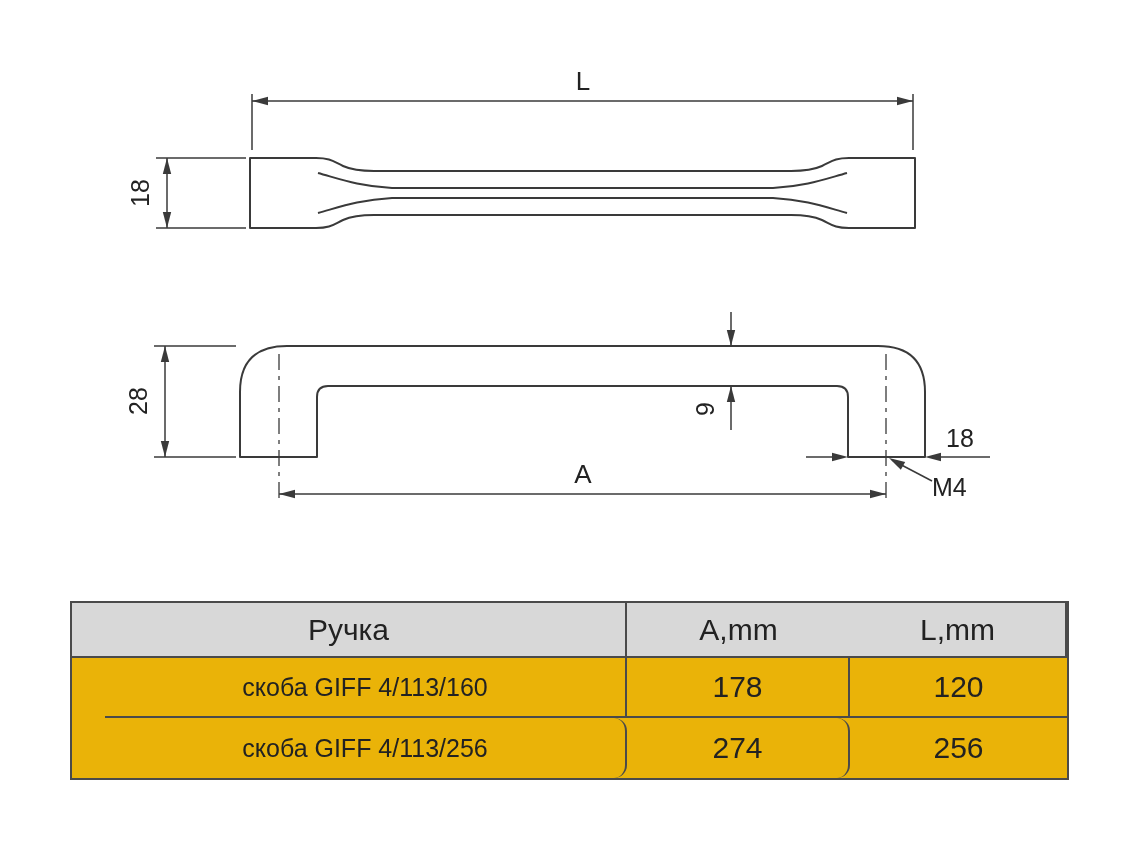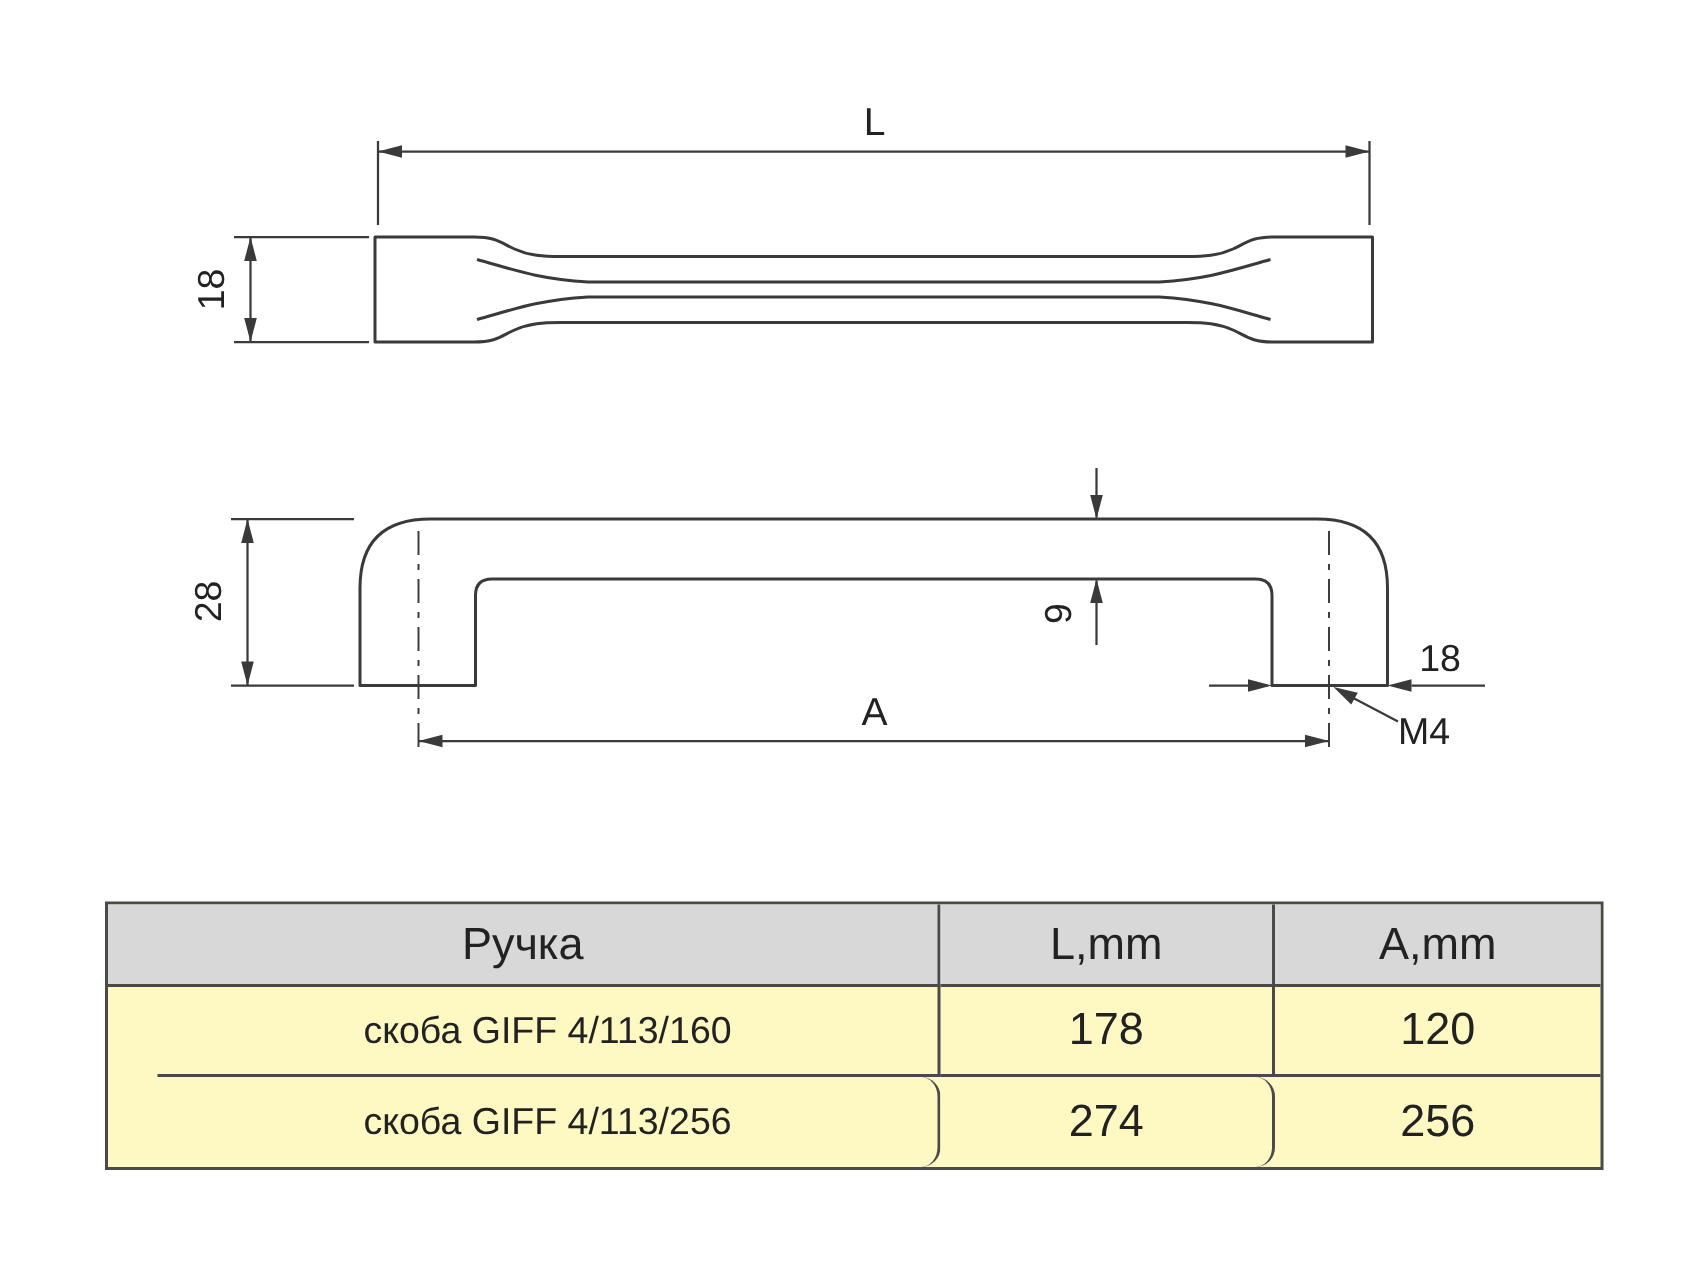--- a/index.html
+++ b/index.html
@@ -60,21 +60,21 @@
   .spec-table {
     position: absolute;
     left: 70px;
     top: 601px;
     width: 995px;
     display: grid;
     grid-template-columns: 555px 223px 217px;
     grid-template-rows: 55px 60px 60px;
     border: 2px solid #4a4a4a;
     box-sizing: content-box;
-    background: #fef9c3;
+    background: #eab308;
   }
   .cell {
     display: flex;
     align-items: center;
     justify-content: center;
     border-right: 2px solid #4a4a4a;
     border-bottom: 2px solid #4a4a4a;
     color: #222222;
     box-sizing: border-box;
   }
@@ -162,22 +162,22 @@
 
     <g>
       <line class="dim-line" x1="932" y1="481" x2="892" y2="460"></line>
       <polygon class="arrow" points="889,458 905.2,461.9 900.8,469.7"></polygon>
       <text class="dim-text-sm" x="932" y="496" text-anchor="start">M4</text>
     </g>
   </svg>
 
   <div class="spec-table">
     <div class="cell header">Ручка</div>
+    <div class="cell header last-col">A,mm</div>
     <div class="cell header">L,mm</div>
-    <div class="cell header last-col">A,mm</div>
 
     <div class="cell name">скоба GIFF 4/113/160</div>
     <div class="cell num">178</div>
     <div class="cell num last-col">120</div>
 
     <div class="cell name last-row">скоба GIFF 4/113/256</div>
     <div class="cell num last-row">274</div>
     <div class="cell num last-col last-row">256</div>
   </div>
 

